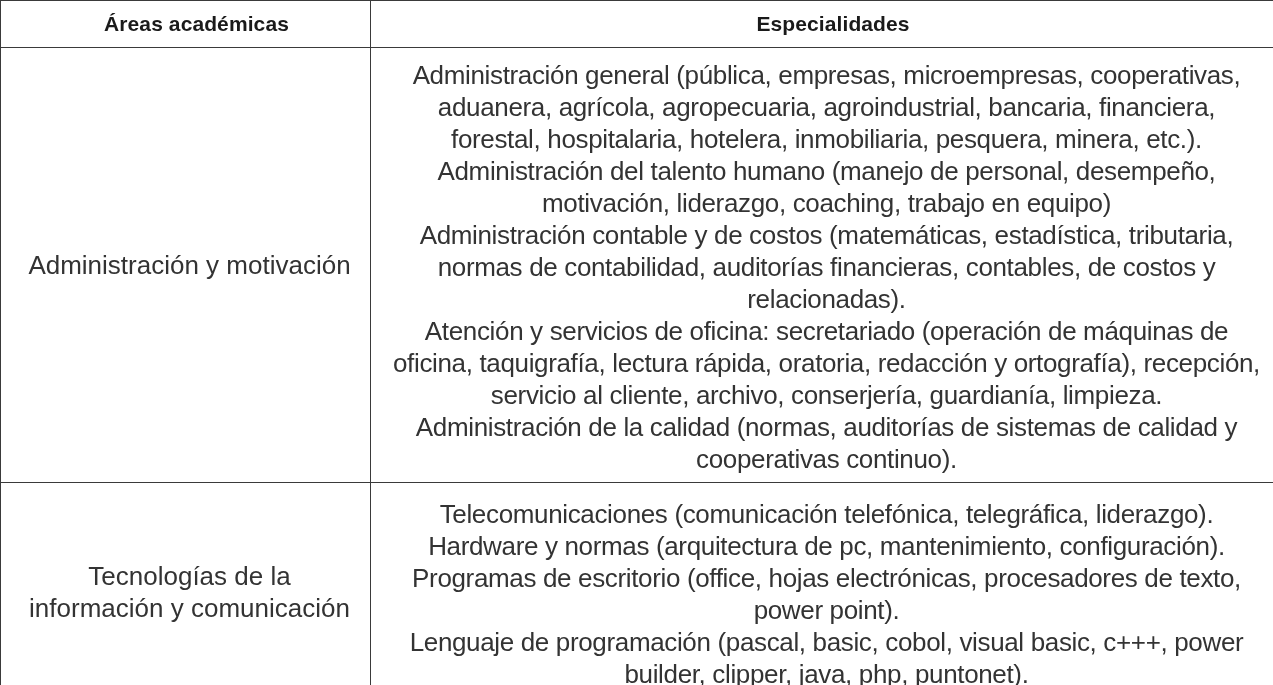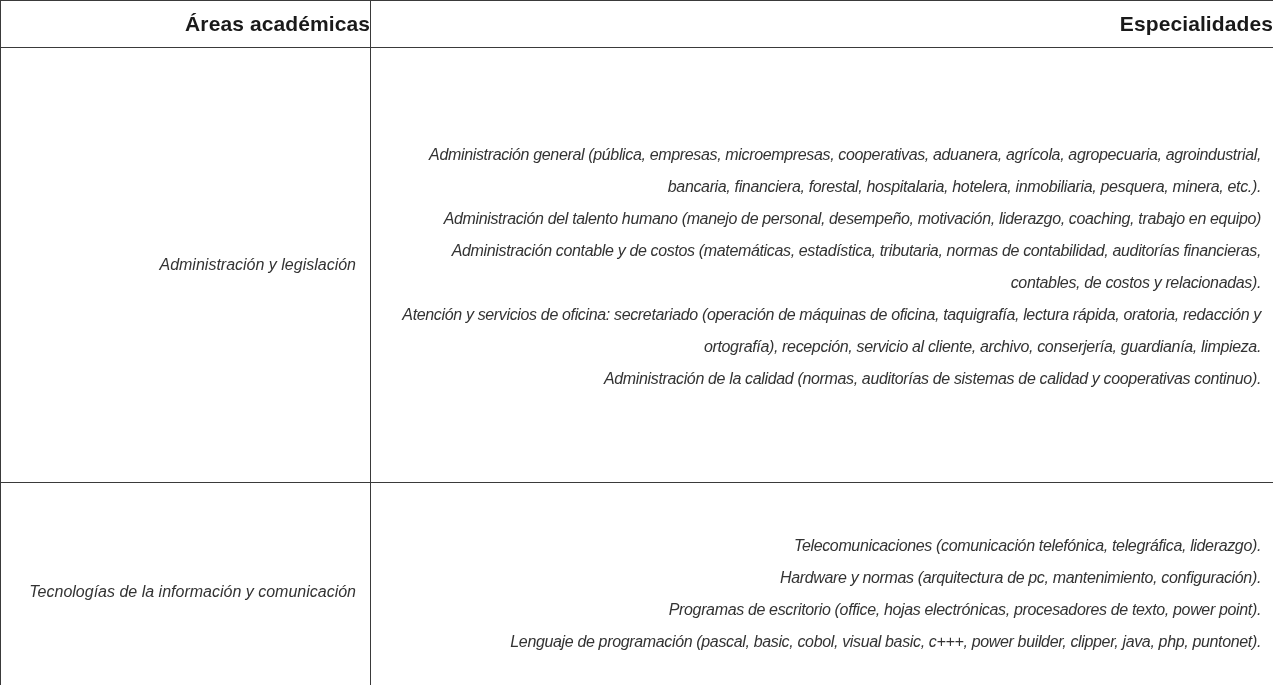--- a/index.html
+++ b/index.html
@@ -17,40 +17,39 @@
     table.areas {
       position: absolute;
       left: 0;
       top: 0;
       width: 1273px;
       border-collapse: collapse;
       table-layout: fixed;
     }
     table.areas th, table.areas td {
       border: 1.5px solid #3a3a3a;
-      text-align: right;
+      text-align: center;
     }
     table.areas col.c1 { width: 370px; }
     table.areas col.c2 { width: 903px; }
     table.areas thead th {
       height: 46px;
       padding: 0 0 0 22px;
       font-size: 21px;
       font-weight: bold;
       color: #1a1a1a;
       vertical-align: middle;
       letter-spacing: 0.1px;
     }
     table.areas tbody td {
-      font-size: 16px;
+      font-size: 26px;
       line-height: 32px;
       font-weight: normal;
       color: #333333;
       vertical-align: middle;
-      font-style: italic;
     }
     td.area-cell {
       padding: 0 14px 0 22px;
     }
     td.spec-cell {
       padding: 8px 12px 4px 21px;
       letter-spacing: -0.35px;
     }
     tr.row-admin td { height: 422px; }
     tr.row-tic td { height: 206px; }
@@ -65,21 +64,21 @@
     <col class="c2">
   </colgroup>
   <thead>
     <tr>
       <th>Áreas académicas</th>
       <th>Especialidades</th>
     </tr>
   </thead>
   <tbody>
     <tr class="row-admin">
-      <td class="area-cell">Administración y legislación</td>
+      <td class="area-cell">Administración y motivación</td>
       <td class="spec-cell">
         <span class="spec-line">Administración general (pública, empresas, microempresas, cooperativas, aduanera, agrícola, agropecuaria, agroindustrial, bancaria, financiera, forestal, hospitalaria, hotelera, inmobiliaria, pesquera, minera, etc.).</span>
         <span class="spec-line">Administración del talento humano (manejo de personal, desempeño, motivación, liderazgo, coaching, trabajo en equipo)</span>
         <span class="spec-line">Administración contable y de costos (matemáticas, estadística, tributaria, normas de contabilidad, auditorías financieras, contables, de costos y relacionadas).</span>
         <span class="spec-line">Atención y servicios de oficina: secretariado (operación de máquinas de oficina, taquigrafía, lectura rápida, oratoria, redacción y ortografía), recepción, servicio al cliente, archivo, conserjería, guardianía, limpieza.</span>
         <span class="spec-line">Administración de la calidad (normas, auditorías de sistemas de calidad y cooperativas continuo).</span>
       </td>
     </tr>
     <tr class="row-tic">
       <td class="area-cell">Tecnologías de la información y comunicación</td>

